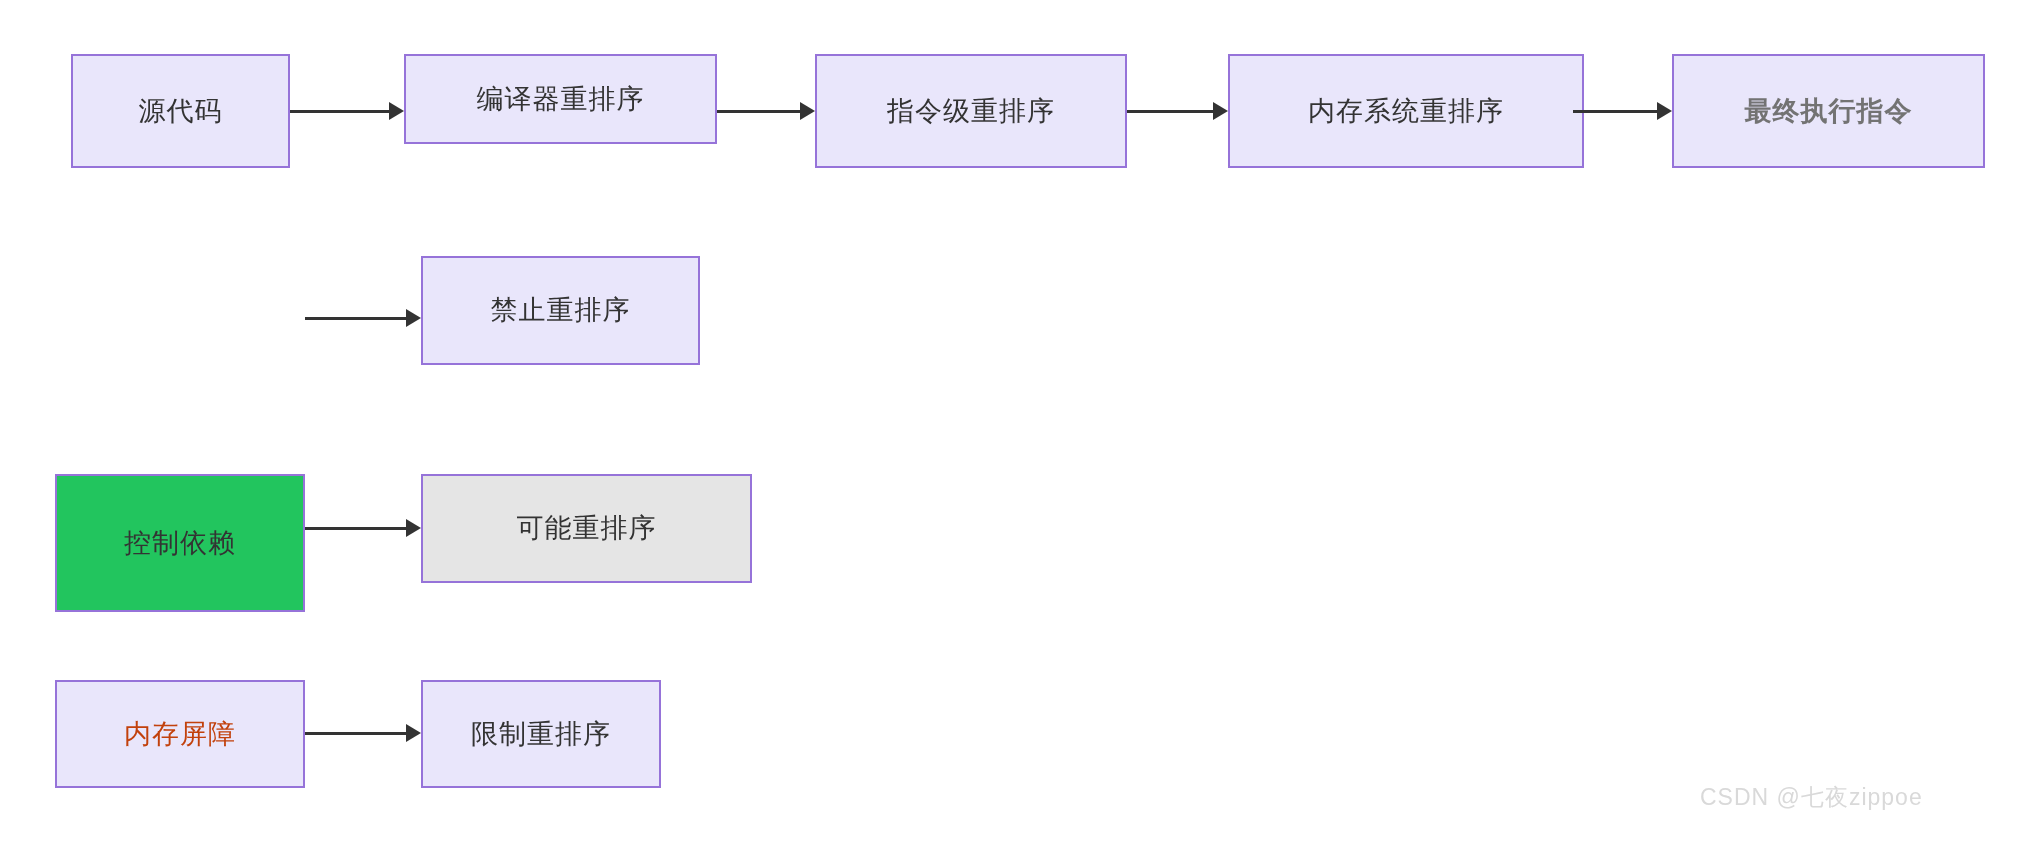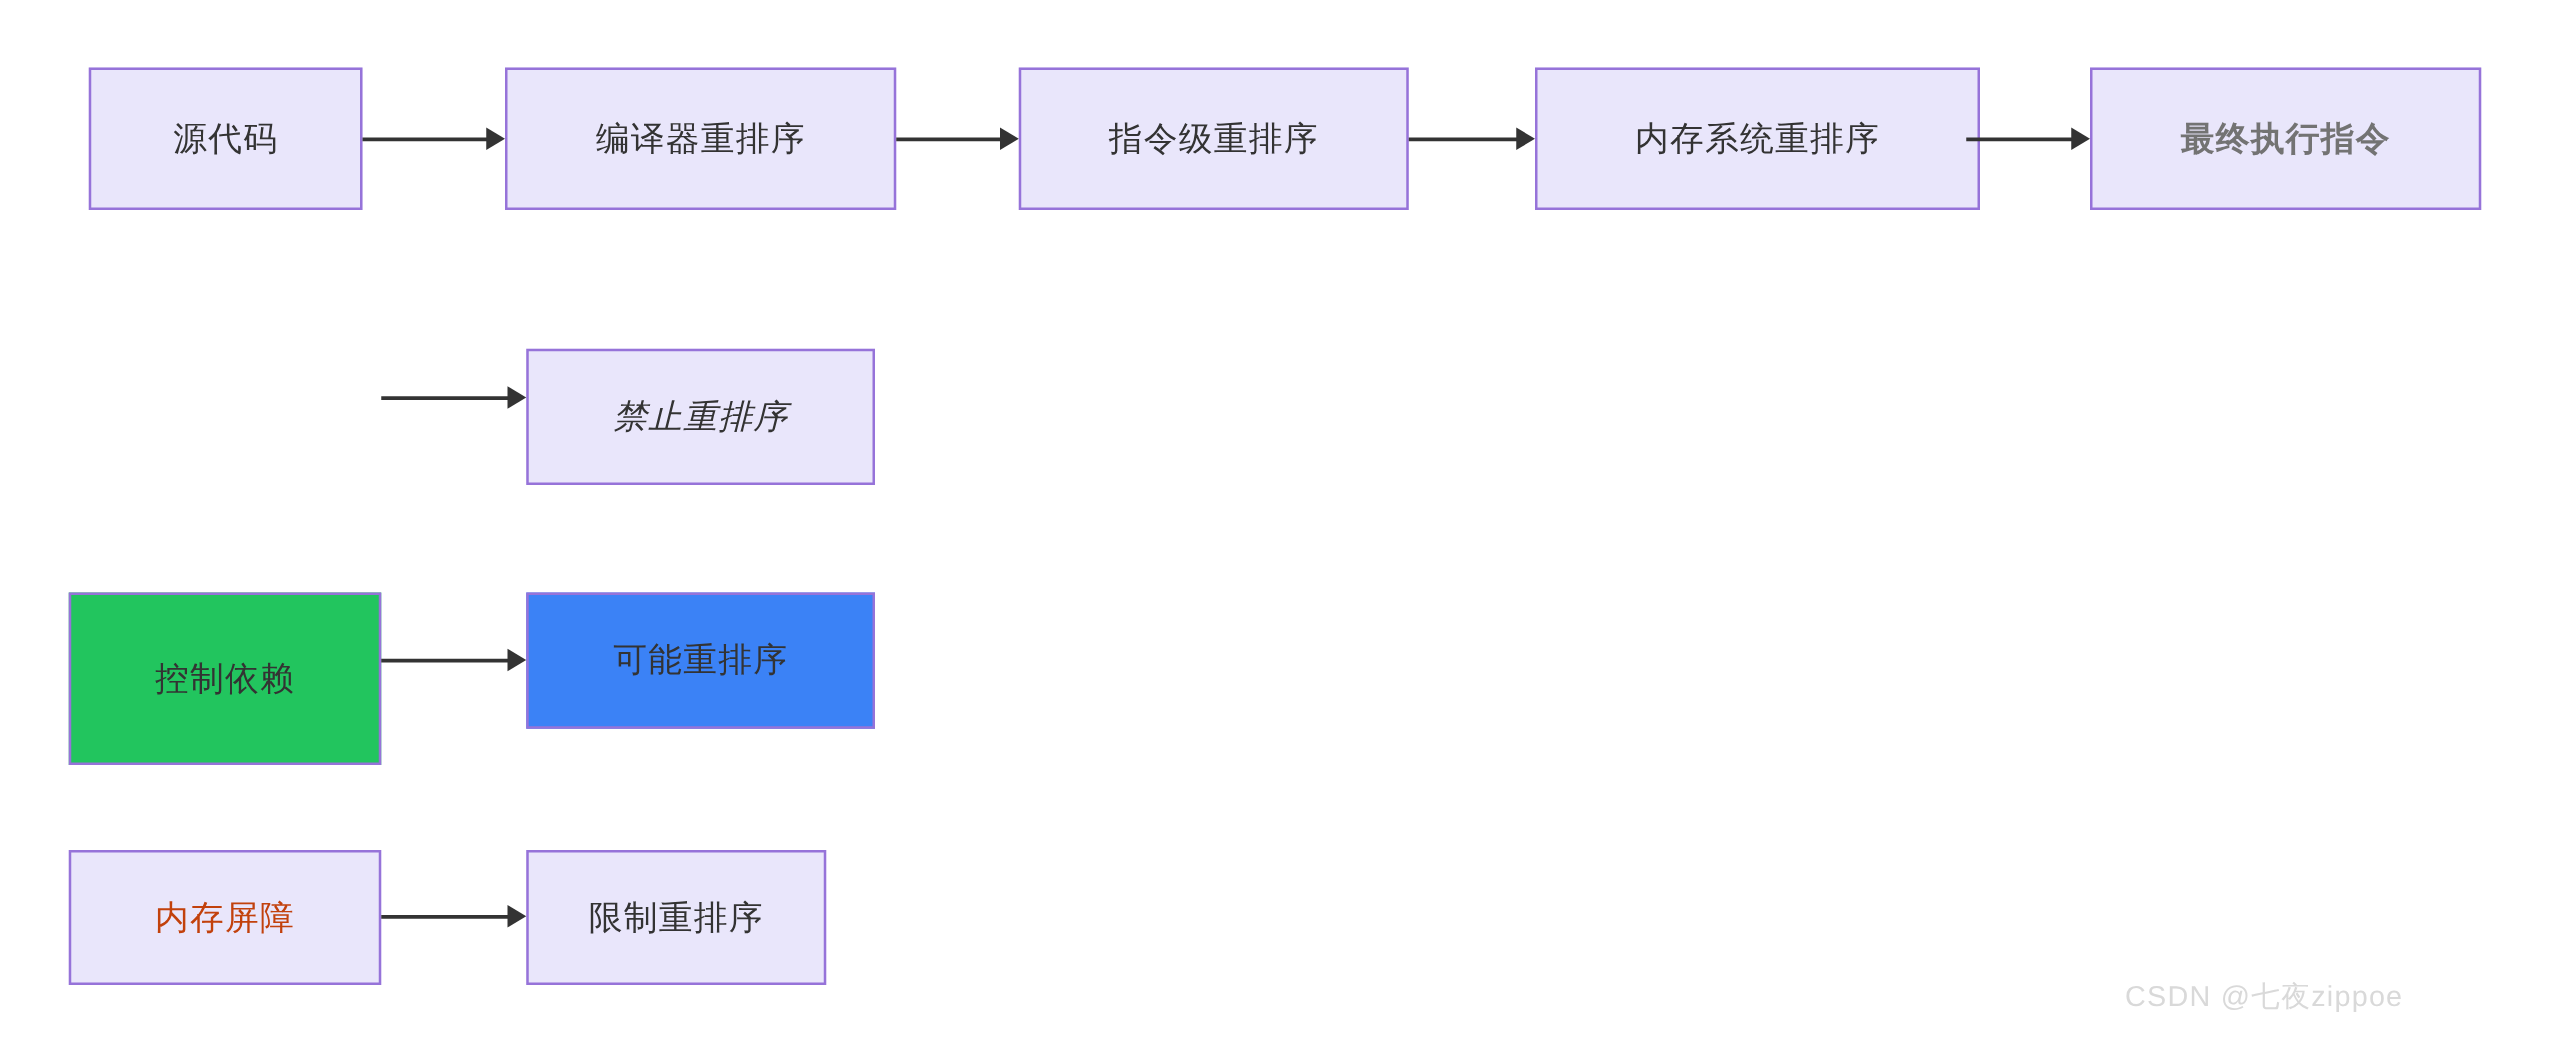--- a/index.html
+++ b/index.html
@@ -55,43 +55,43 @@
     font-family: "Liberation Sans", "DejaVu Sans", sans-serif;
     user-select: none;
   }
 </style>
 </head>
 <body>
 
 <div id="canvas" style="width: 2040px; height: 844px; background: rgb(255, 255, 255);">
 
   <div class="node" style="left: 71px; top: 54px; width: 219px; height: 114px; background: rgb(233, 230, 251); border-color: rgb(150, 115, 217); color: rgb(51, 51, 51);">源代码</div>
-  <div class="node" style="left: 404px; top: 54px; width: 313px; height: 114px; background: rgb(233, 230, 251); border-color: rgb(150, 115, 217); color: rgb(51, 51, 51);">编译器重排序</div>
+  <div class="node" style="left: 404px; top: 54px; width: 313px; height: 90px; background: rgb(233, 230, 251); border-color: rgb(150, 115, 217); color: rgb(51, 51, 51);">编译器重排序</div>
   <div class="node" style="left: 815px; top: 54px; width: 312px; height: 114px; background: rgb(233, 230, 251); border-color: rgb(150, 115, 217); color: rgb(51, 51, 51);">指令级重排序</div>
   <div class="node" style="left: 1228px; top: 54px; width: 356px; height: 114px; background: rgb(233, 230, 251); border-color: rgb(150, 115, 217); color: rgb(51, 51, 51);">内存系统重排序</div>
   <div class="node" style="left: 1672px; top: 54px; width: 313px; height: 114px; background: rgb(233, 230, 251); border-color: rgb(150, 115, 217); color: #737373; font-weight: bold;">最终执行指令</div>
 
   <div class="edge" style="left: 290px; top: 110px; width: 101px; background: rgb(51, 51, 51);"></div>
   <div class="edge-head" style="left: 389px; top: 102px; border-left-color: rgb(51, 51, 51);"></div>
 
   <div class="edge" style="left: 717px; top: 110px; width: 85px; background: rgb(51, 51, 51);"></div>
   <div class="edge-head" style="left: 800px; top: 102px; border-left-color: rgb(51, 51, 51);"></div>
 
   <div class="edge" style="left: 1127px; top: 110px; width: 88px; background: rgb(51, 51, 51);"></div>
   <div class="edge-head" style="left: 1213px; top: 102px; border-left-color: rgb(51, 51, 51);"></div>
 
   <div class="edge" style="left: 1573px; top: 110px; width: 86px; background: rgb(51, 51, 51);"></div>
   <div class="edge-head" style="left: 1657px; top: 102px; border-left-color: rgb(51, 51, 51);"></div>
 
-  <div class="node" style="left: 421px; top: 279px; width: 279px; height: 109px; background: rgb(233, 230, 251); border-color: rgb(150, 115, 217); color: rgb(51, 51, 51); font-style: italic;">禁止重排序</div>
+  <div class="node" style="left: 421px; top: 256px; width: 279px; height: 109px; background: rgb(233, 230, 251); border-color: rgb(150, 115, 217); color: rgb(51, 51, 51);">禁止重排序</div>
   <div class="edge" style="left: 305px; top: 317px; width: 103px; background: rgb(51, 51, 51);"></div>
   <div class="edge-head" style="left: 406px; top: 309px; border-left-color: rgb(51, 51, 51);"></div>
 
   <div class="node" style="left: 55px; top: 474px; width: 250px; height: 138px; background: #22c55e; border-color: rgb(150, 115, 217); color: rgb(51, 51, 51);">控制依赖</div>
-  <div class="node" style="left: 421px; top: 474px; width: 279px; height: 109px; background: #3b82f6; border-color: rgb(150, 115, 217); color: rgb(51, 51, 51);">可能重排序</div>
+  <div class="node" style="left: 421px; top: 474px; width: 331px; height: 109px; background: #e5e5e5; border-color: rgb(150, 115, 217); color: rgb(51, 51, 51);">可能重排序</div>
   <div class="edge" style="left: 305px; top: 527px; width: 103px; background: rgb(51, 51, 51);"></div>
   <div class="edge-head" style="left: 406px; top: 519px; border-left-color: rgb(51, 51, 51);"></div>
 
   <div class="node" style="left: 55px; top: 680px; width: 250px; height: 108px; background: rgb(233, 230, 251); border-color: rgb(150, 115, 217); color: #c2410c;">内存屏障</div>
   <div class="node" style="left: 421px; top: 680px; width: 240px; height: 108px; background: rgb(233, 230, 251); border-color: rgb(150, 115, 217); color: rgb(51, 51, 51);">限制重排序</div>
   <div class="edge" style="left: 305px; top: 732px; width: 103px; background: rgb(51, 51, 51);"></div>
   <div class="edge-head" style="left: 406px; top: 724px; border-left-color: rgb(51, 51, 51);"></div>
 
   <div class="watermark" style="left: 1700px; top: 797px; transform: translateY(-50%); color: rgb(217, 217, 217);">CSDN @七夜zippoe</div>
 

